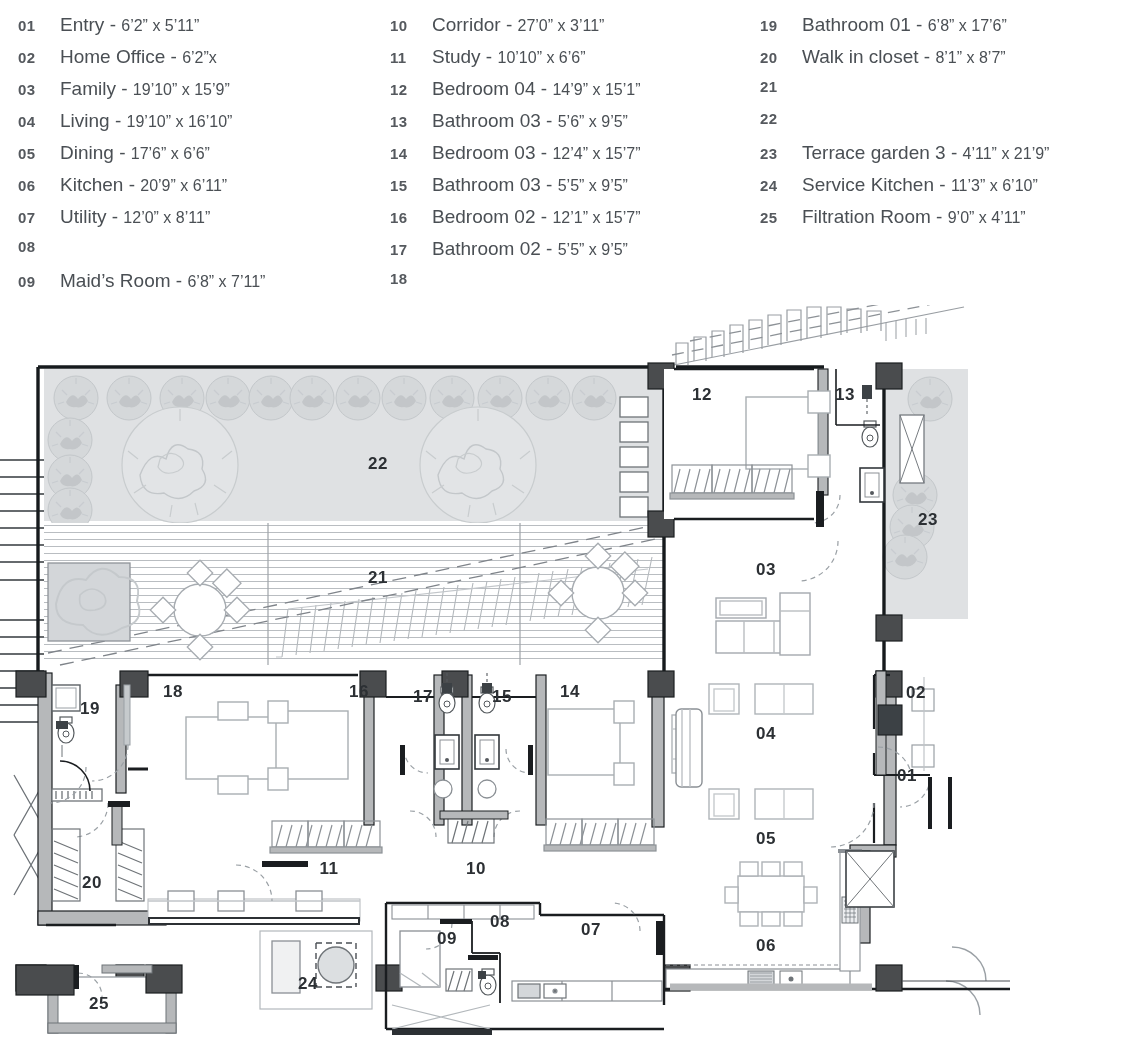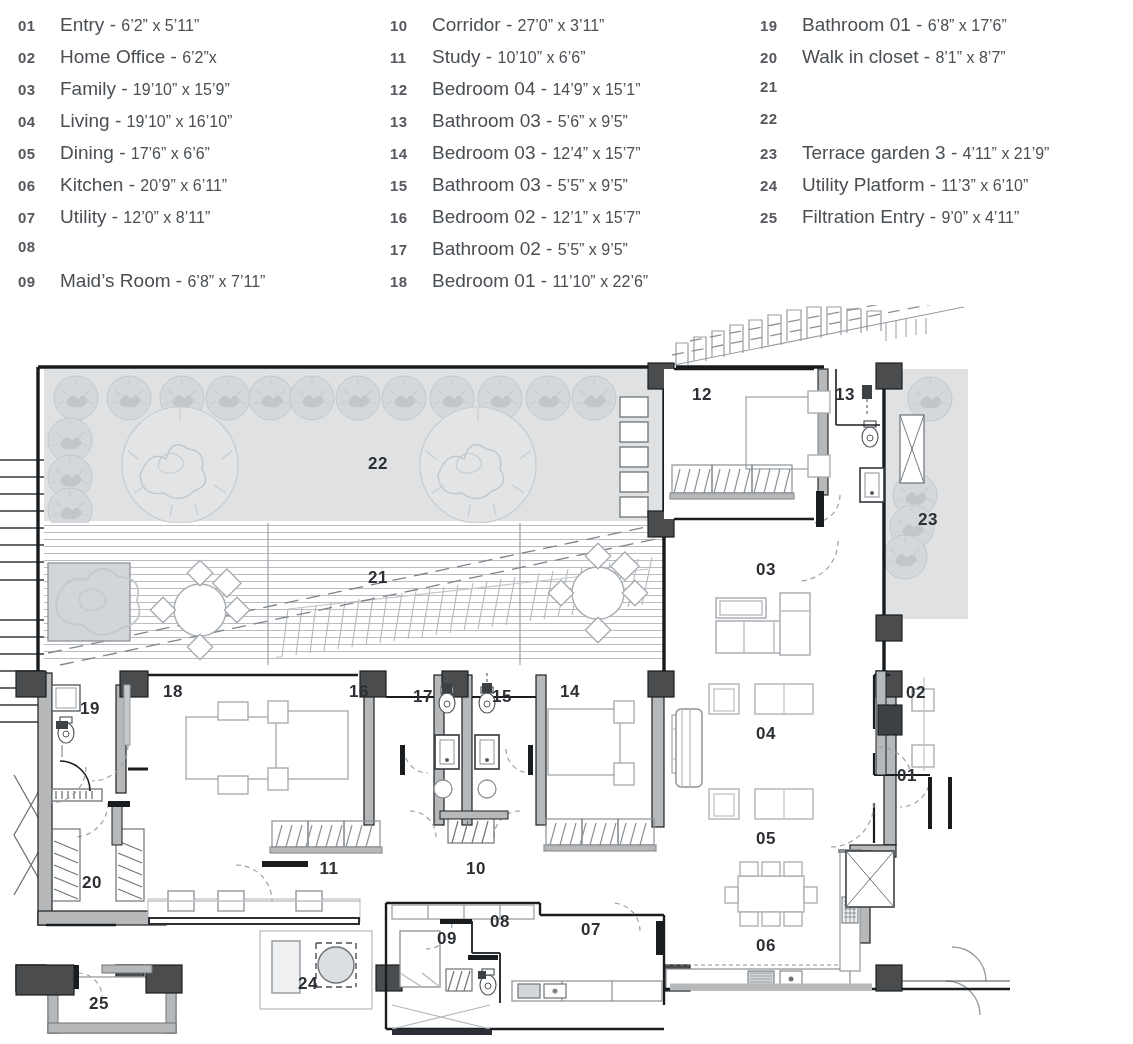--- a/index.html
+++ b/index.html
@@ -118,21 +118,20 @@
     <div class="legend-row">
       <span class="legend-num">16</span>
       <span class="legend-text"><span>Bedroom 02</span> - <span class="dim">12’1” x 15’7”</span></span>
     </div>
     <div class="legend-row">
       <span class="legend-num">17</span>
       <span class="legend-text"><span>Bathroom 02</span> - <span class="dim">5’5” x 9’5”</span></span>
     </div>
     <div class="legend-row">
       <span class="legend-num">18</span>
-      <span class="legend-text"><span>Bedroom 01</span> - <span class="dim">11’10” x 22’6”</span></span>
     </div>
   </div>
 
   <div class="legend-col" id="legend-col-3">
     <div class="legend-row">
       <span class="legend-num">19</span>
       <span class="legend-text"><span>Bathroom 01</span> - <span class="dim">6’8” x 17’6”</span></span>
     </div>
     <div class="legend-row">
       <span class="legend-num">20</span>
@@ -143,25 +142,25 @@
     </div>
     <div class="legend-row">
       <span class="legend-num">22</span>
     </div>
     <div class="legend-row">
       <span class="legend-num">23</span>
       <span class="legend-text"><span>Terrace garden 3</span> - <span class="dim">4’11” x 21’9”</span></span>
     </div>
     <div class="legend-row">
       <span class="legend-num">24</span>
-      <span class="legend-text"><span>Utility Platform</span> - <span class="dim">11’3” x 6’10”</span></span>
+      <span class="legend-text"><span>Service Kitchen</span> - <span class="dim">11’3” x 6’10”</span></span>
     </div>
     <div class="legend-row">
       <span class="legend-num">25</span>
-      <span class="legend-text"><span>Filtration Entry</span> - <span class="dim">9’0” x 4’11”</span></span>
+      <span class="legend-text"><span>Filtration Room</span> - <span class="dim">9’0” x 4’11”</span></span>
     </div>
   </div>
 
 </div>
 
 <div id="plan">
 <svg width="1133" height="739" viewBox="0 0 1133 739" xmlns="http://www.w3.org/2000/svg">
   <defs>
 
     <pattern id="deck" width="10" height="7" patternUnits="userSpaceOnUse">

